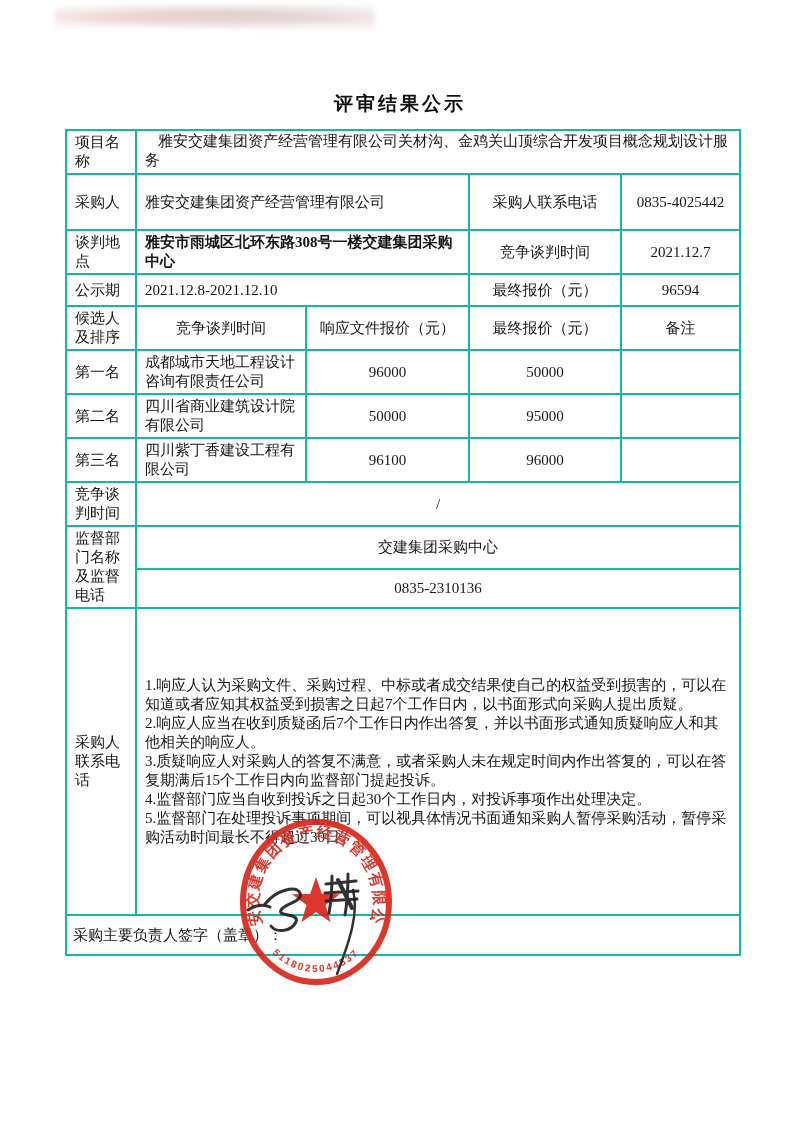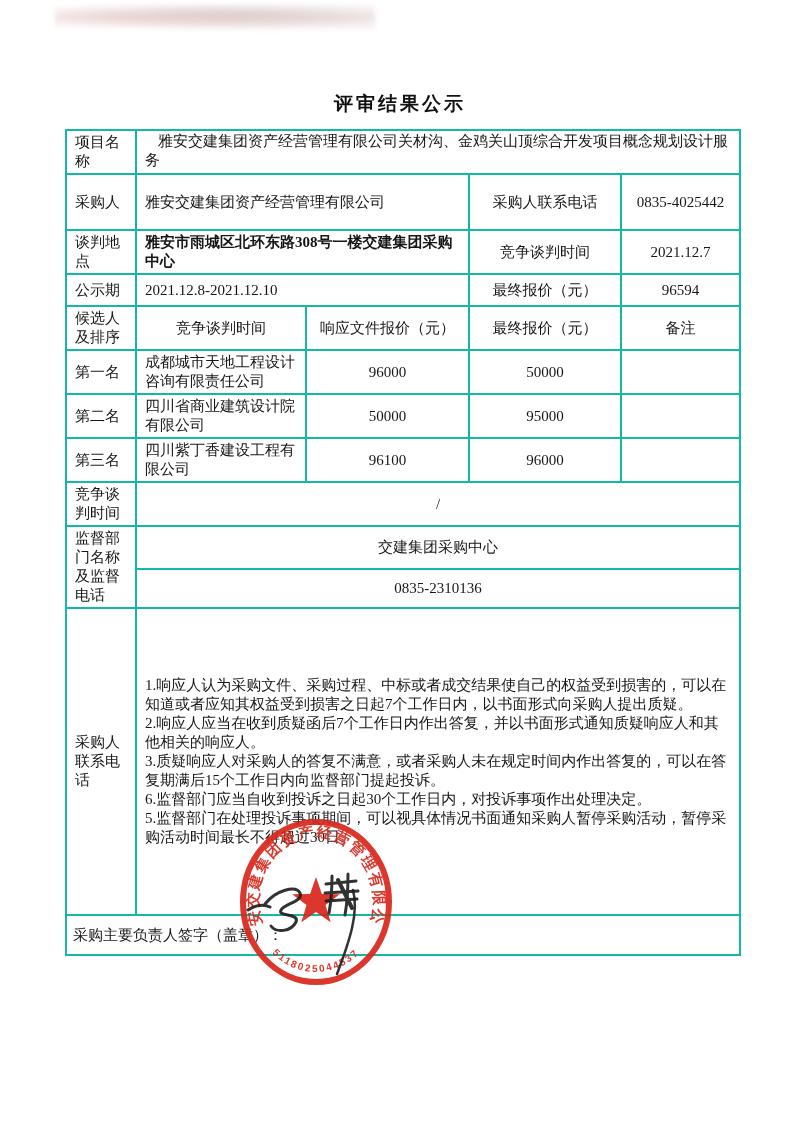--- a/index.html
+++ b/index.html
@@ -128,21 +128,21 @@
     <tr style="height:35px">
       <td class="c" colspan="4">0835-2310136</td>
     </tr>
 
     <tr style="height:307px">
       <td class="lbl">采购人联系电话</td>
       <td class="notice" colspan="4">
         <div>1.响应人认为采购文件、采购过程、中标或者成交结果使自己的权益受到损害的，可以在知道或者应知其权益受到损害之日起7个工作日内，以书面形式向采购人提出质疑。</div>
         <div>2.响应人应当在收到质疑函后7个工作日内作出答复，并以书面形式通知质疑响应人和其他相关的响应人。</div>
         <div>3.质疑响应人对采购人的答复不满意，或者采购人未在规定时间内作出答复的，可以在答复期满后15个工作日内向监督部门提起投诉。</div>
-        <div>6.监督部门应当自收到投诉之日起30个工作日内，对投诉事项作出处理决定。</div>
+        <div>4.监督部门应当自收到投诉之日起30个工作日内，对投诉事项作出处理决定。</div>
         <div>5.监督部门在处理投诉事项期间，可以视具体情况书面通知采购人暂停采购活动，暂停采购活动时间最长不得超过30日。</div>
       </td>
     </tr>
 
     <tr style="height:40px">
       <td colspan="5" style="padding-left:6px">采购主要负责人签字（盖章）：</td>
     </tr>
   </tbody>
     </table>
 

